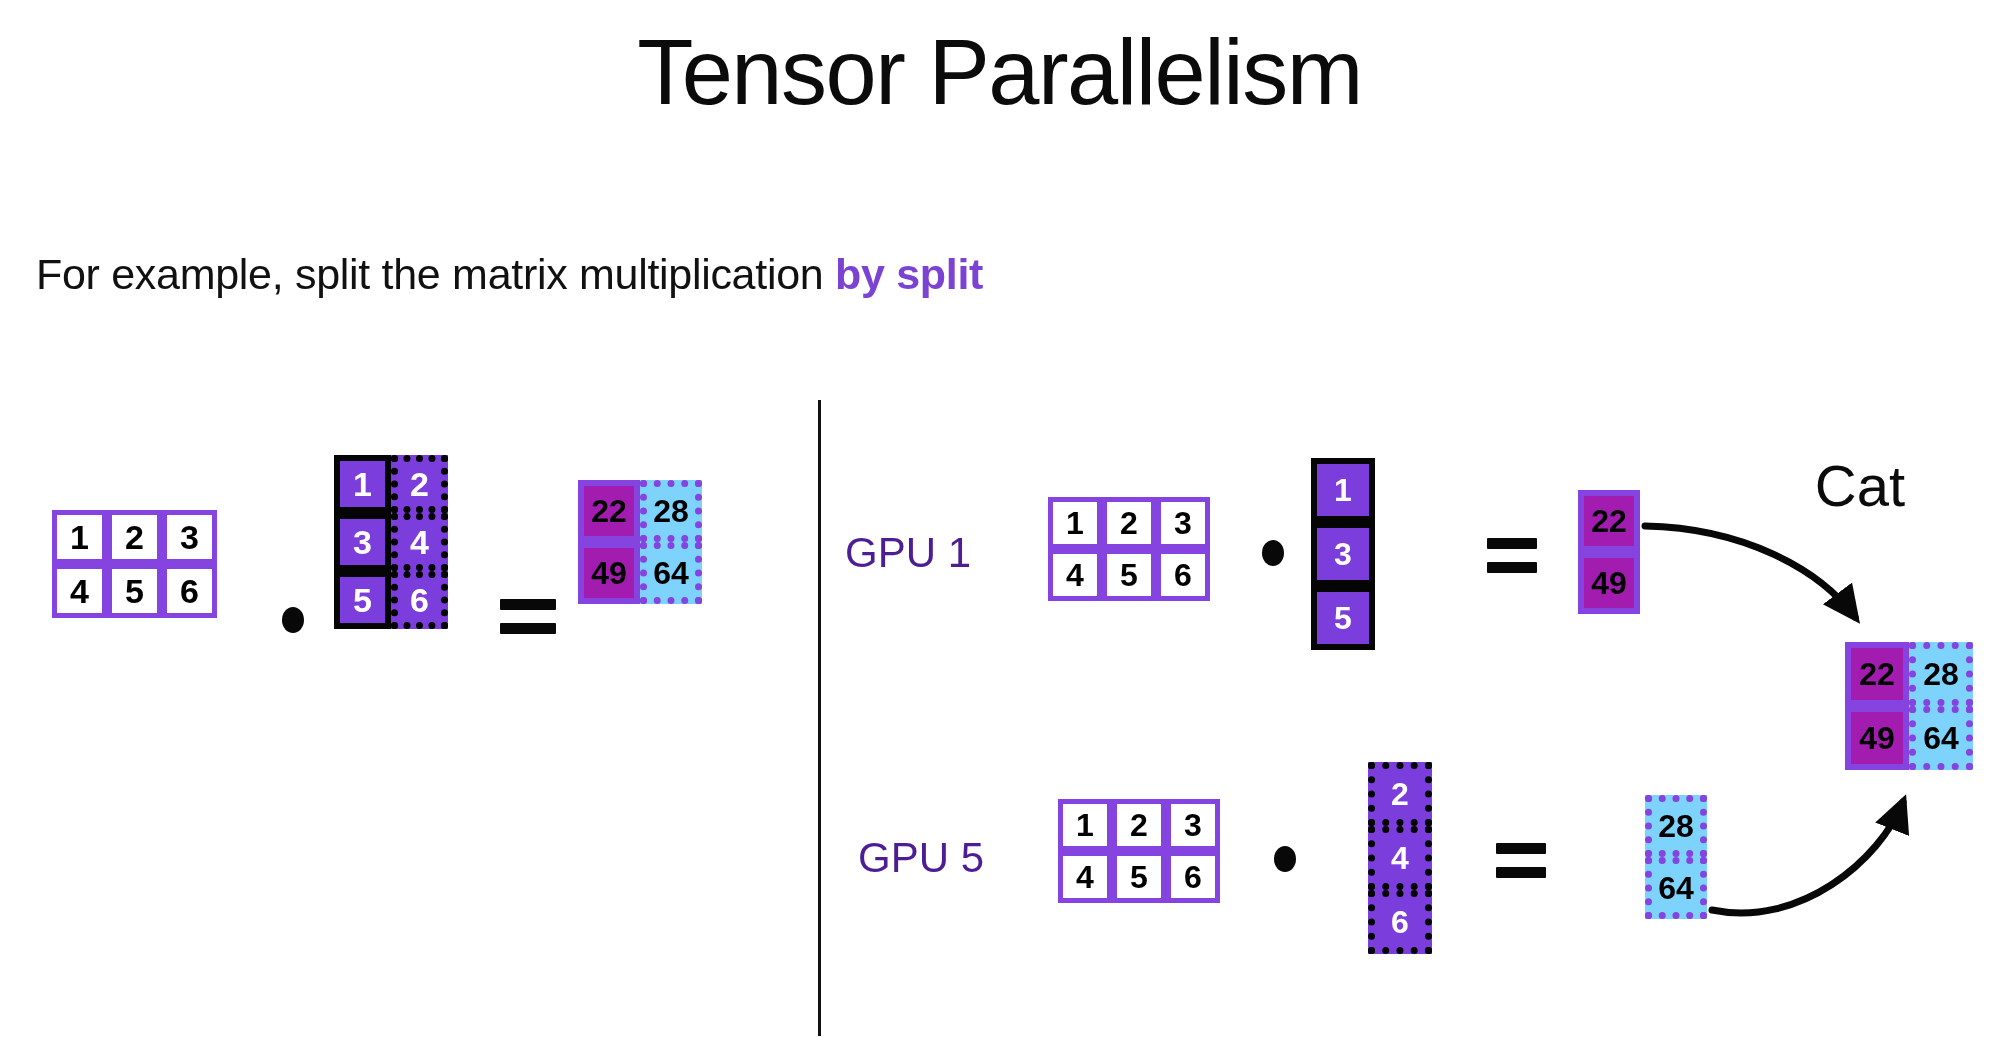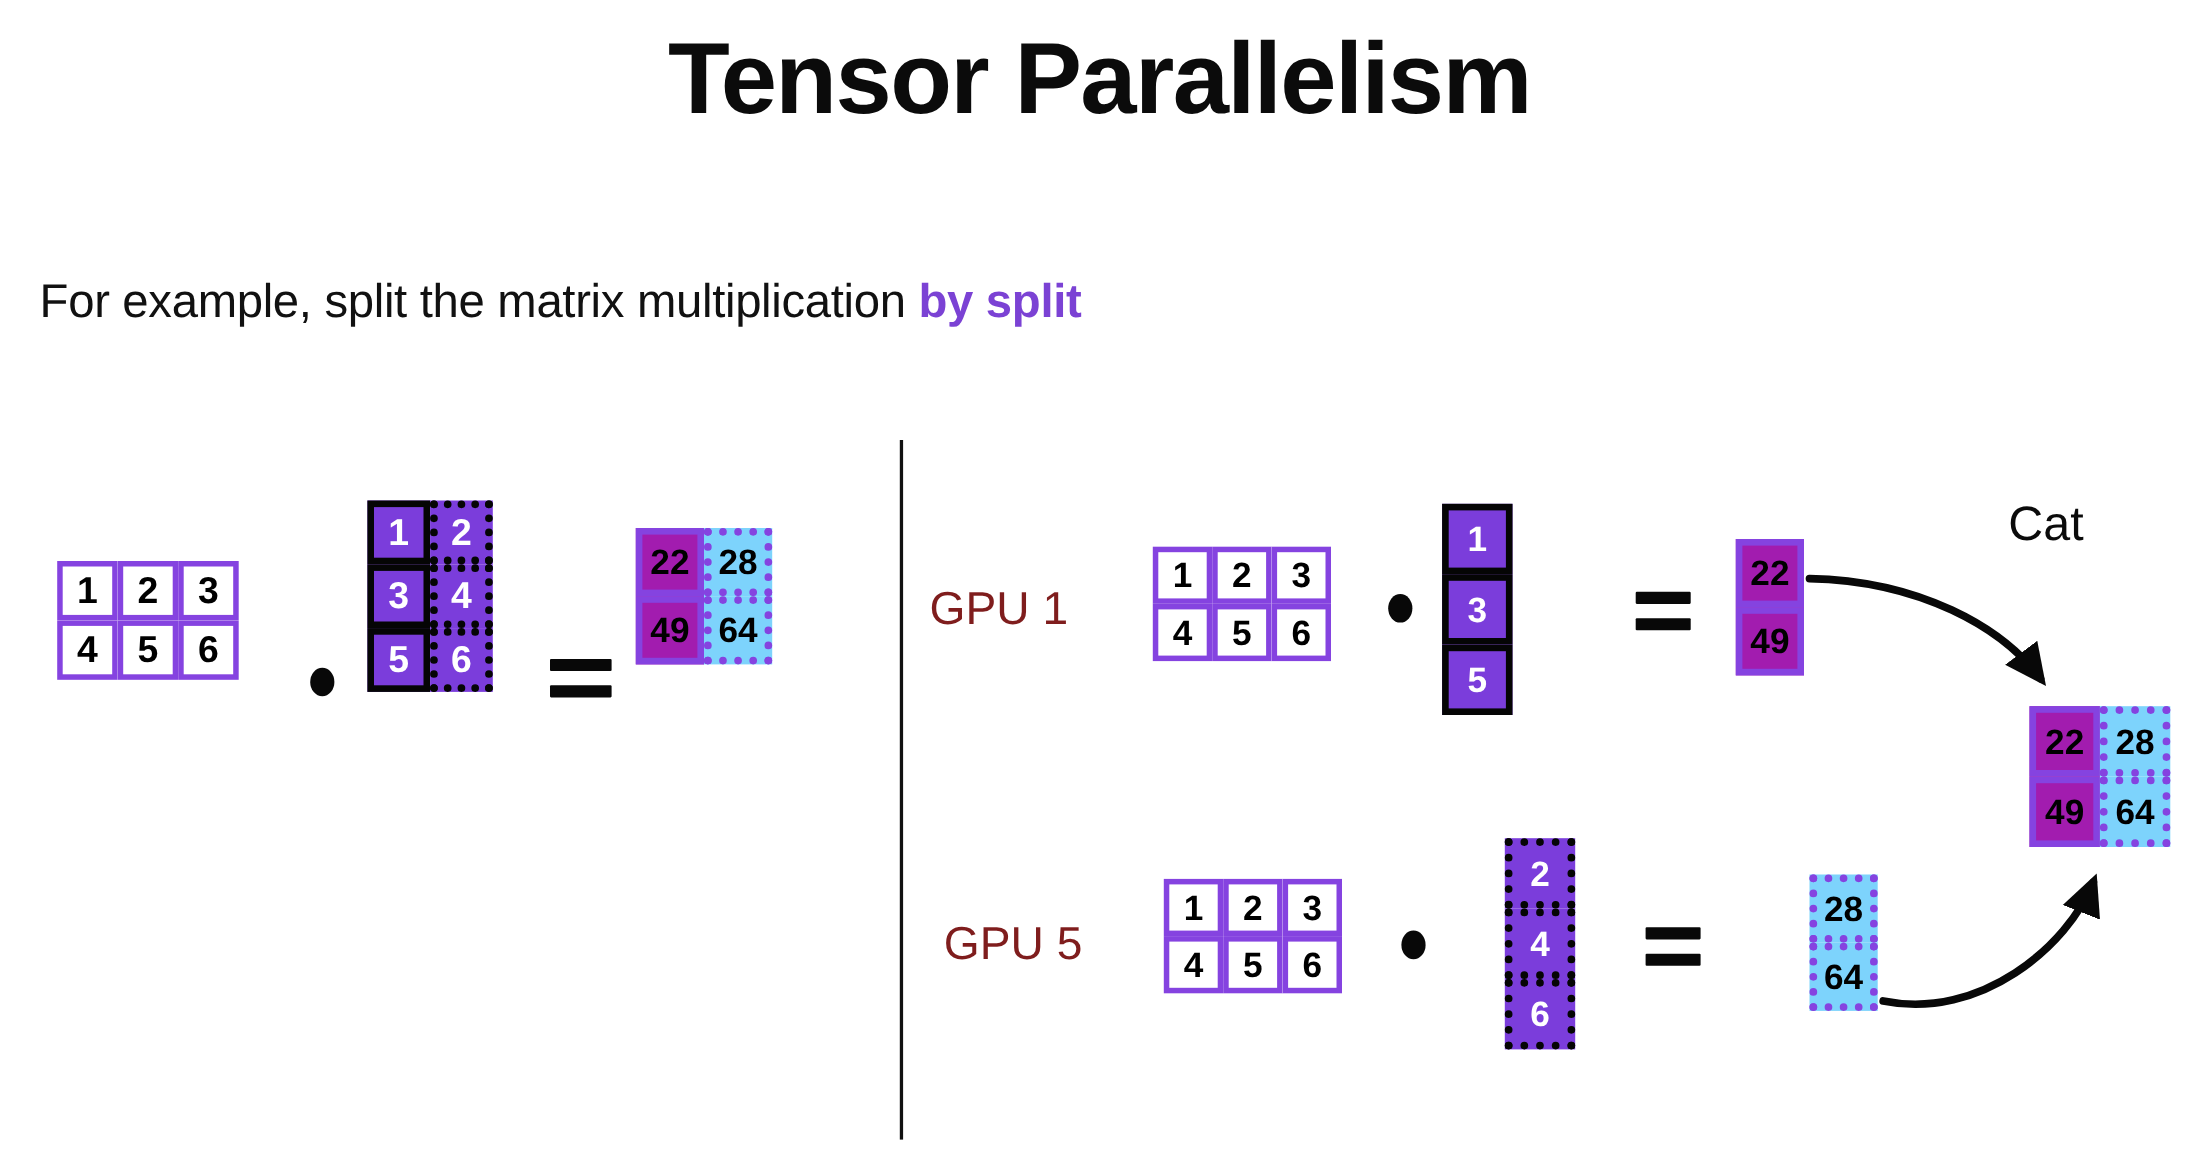--- a/index.html
+++ b/index.html
@@ -17,21 +17,21 @@
   }
 
   
   #page-title {
     position: absolute;
     left: 0;
     top: 22px;
     width: 1999px;
     text-align: center;
     font-size: 92px;
-    font-weight: 700;
+    font-weight: 400;
     letter-spacing: -1.5px;
     line-height: 1.1;
     color: #0b0b0b;
     white-space: nowrap;
   }
   #subtitle {
     position: absolute;
     left: 36px;
     top: 250px;
     font-size: 43px;
@@ -114,28 +114,28 @@
     background: #080808;
     border-radius: 1px;
   }
 
   
   .gpu-label {
     position: absolute;
     font-size: 42px;
     font-weight: 400;
     letter-spacing: 0px;
-    color: #7f1d1d;
+    color: #4c1d95;
     white-space: nowrap;
   }
   #cat-label {
     position: absolute;
     left: 1860px;
     top: 452px;
-    font-size: 44px;
+    font-size: 58px;
     font-weight: 400;
     color: #0b0b0b;
     white-space: nowrap;
     transform: translateX(-50%);
   }
 
   
   #arrows {
     position: absolute;
     left: 0;

